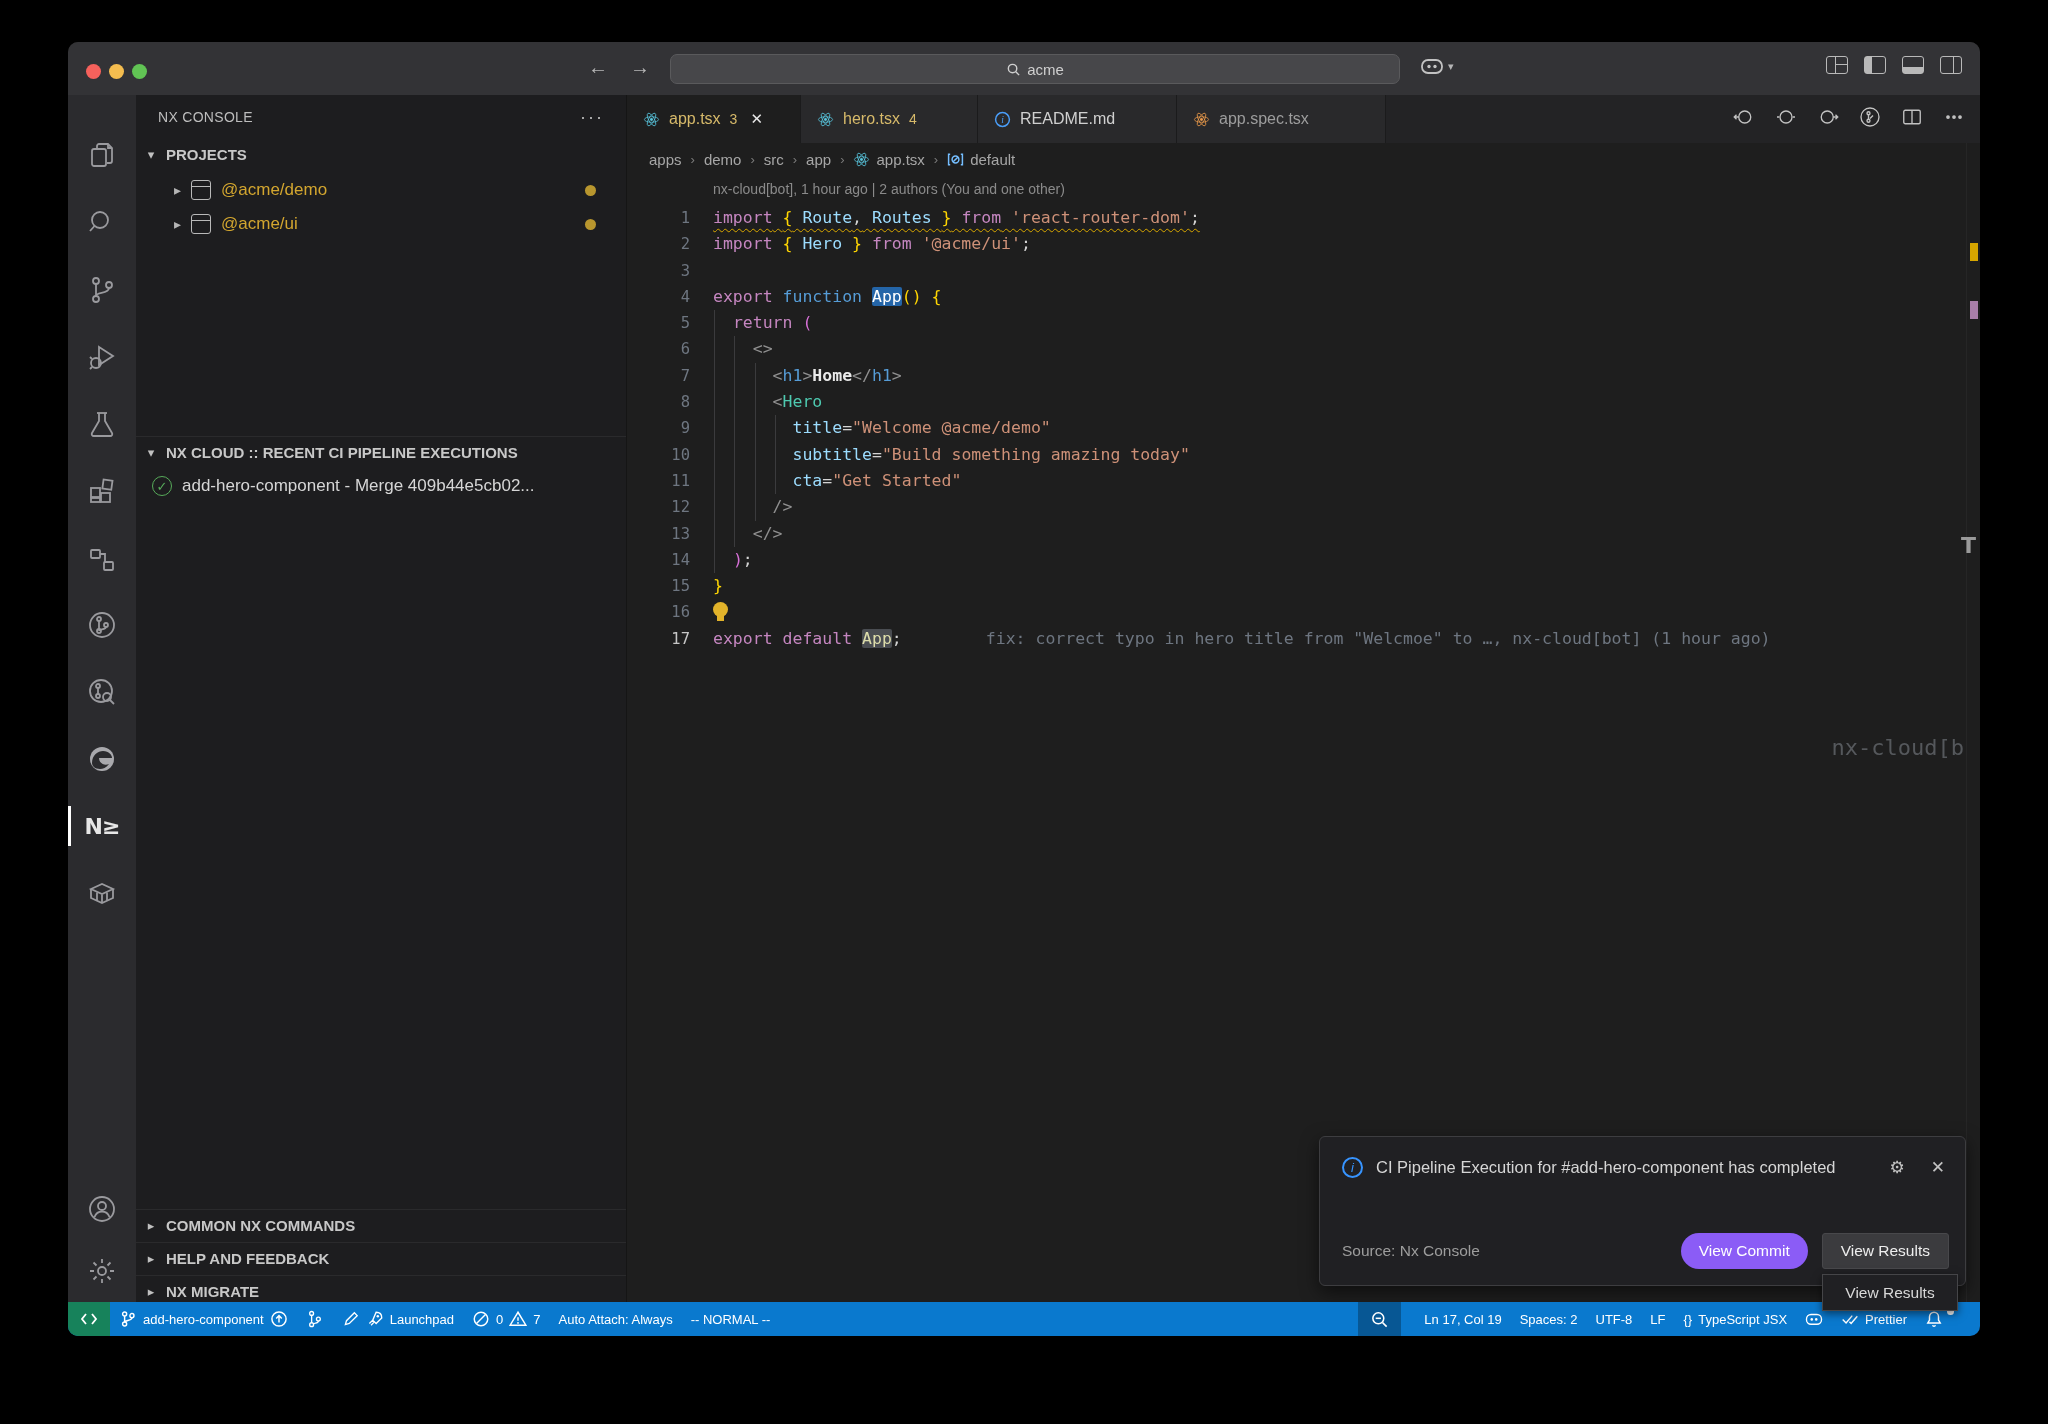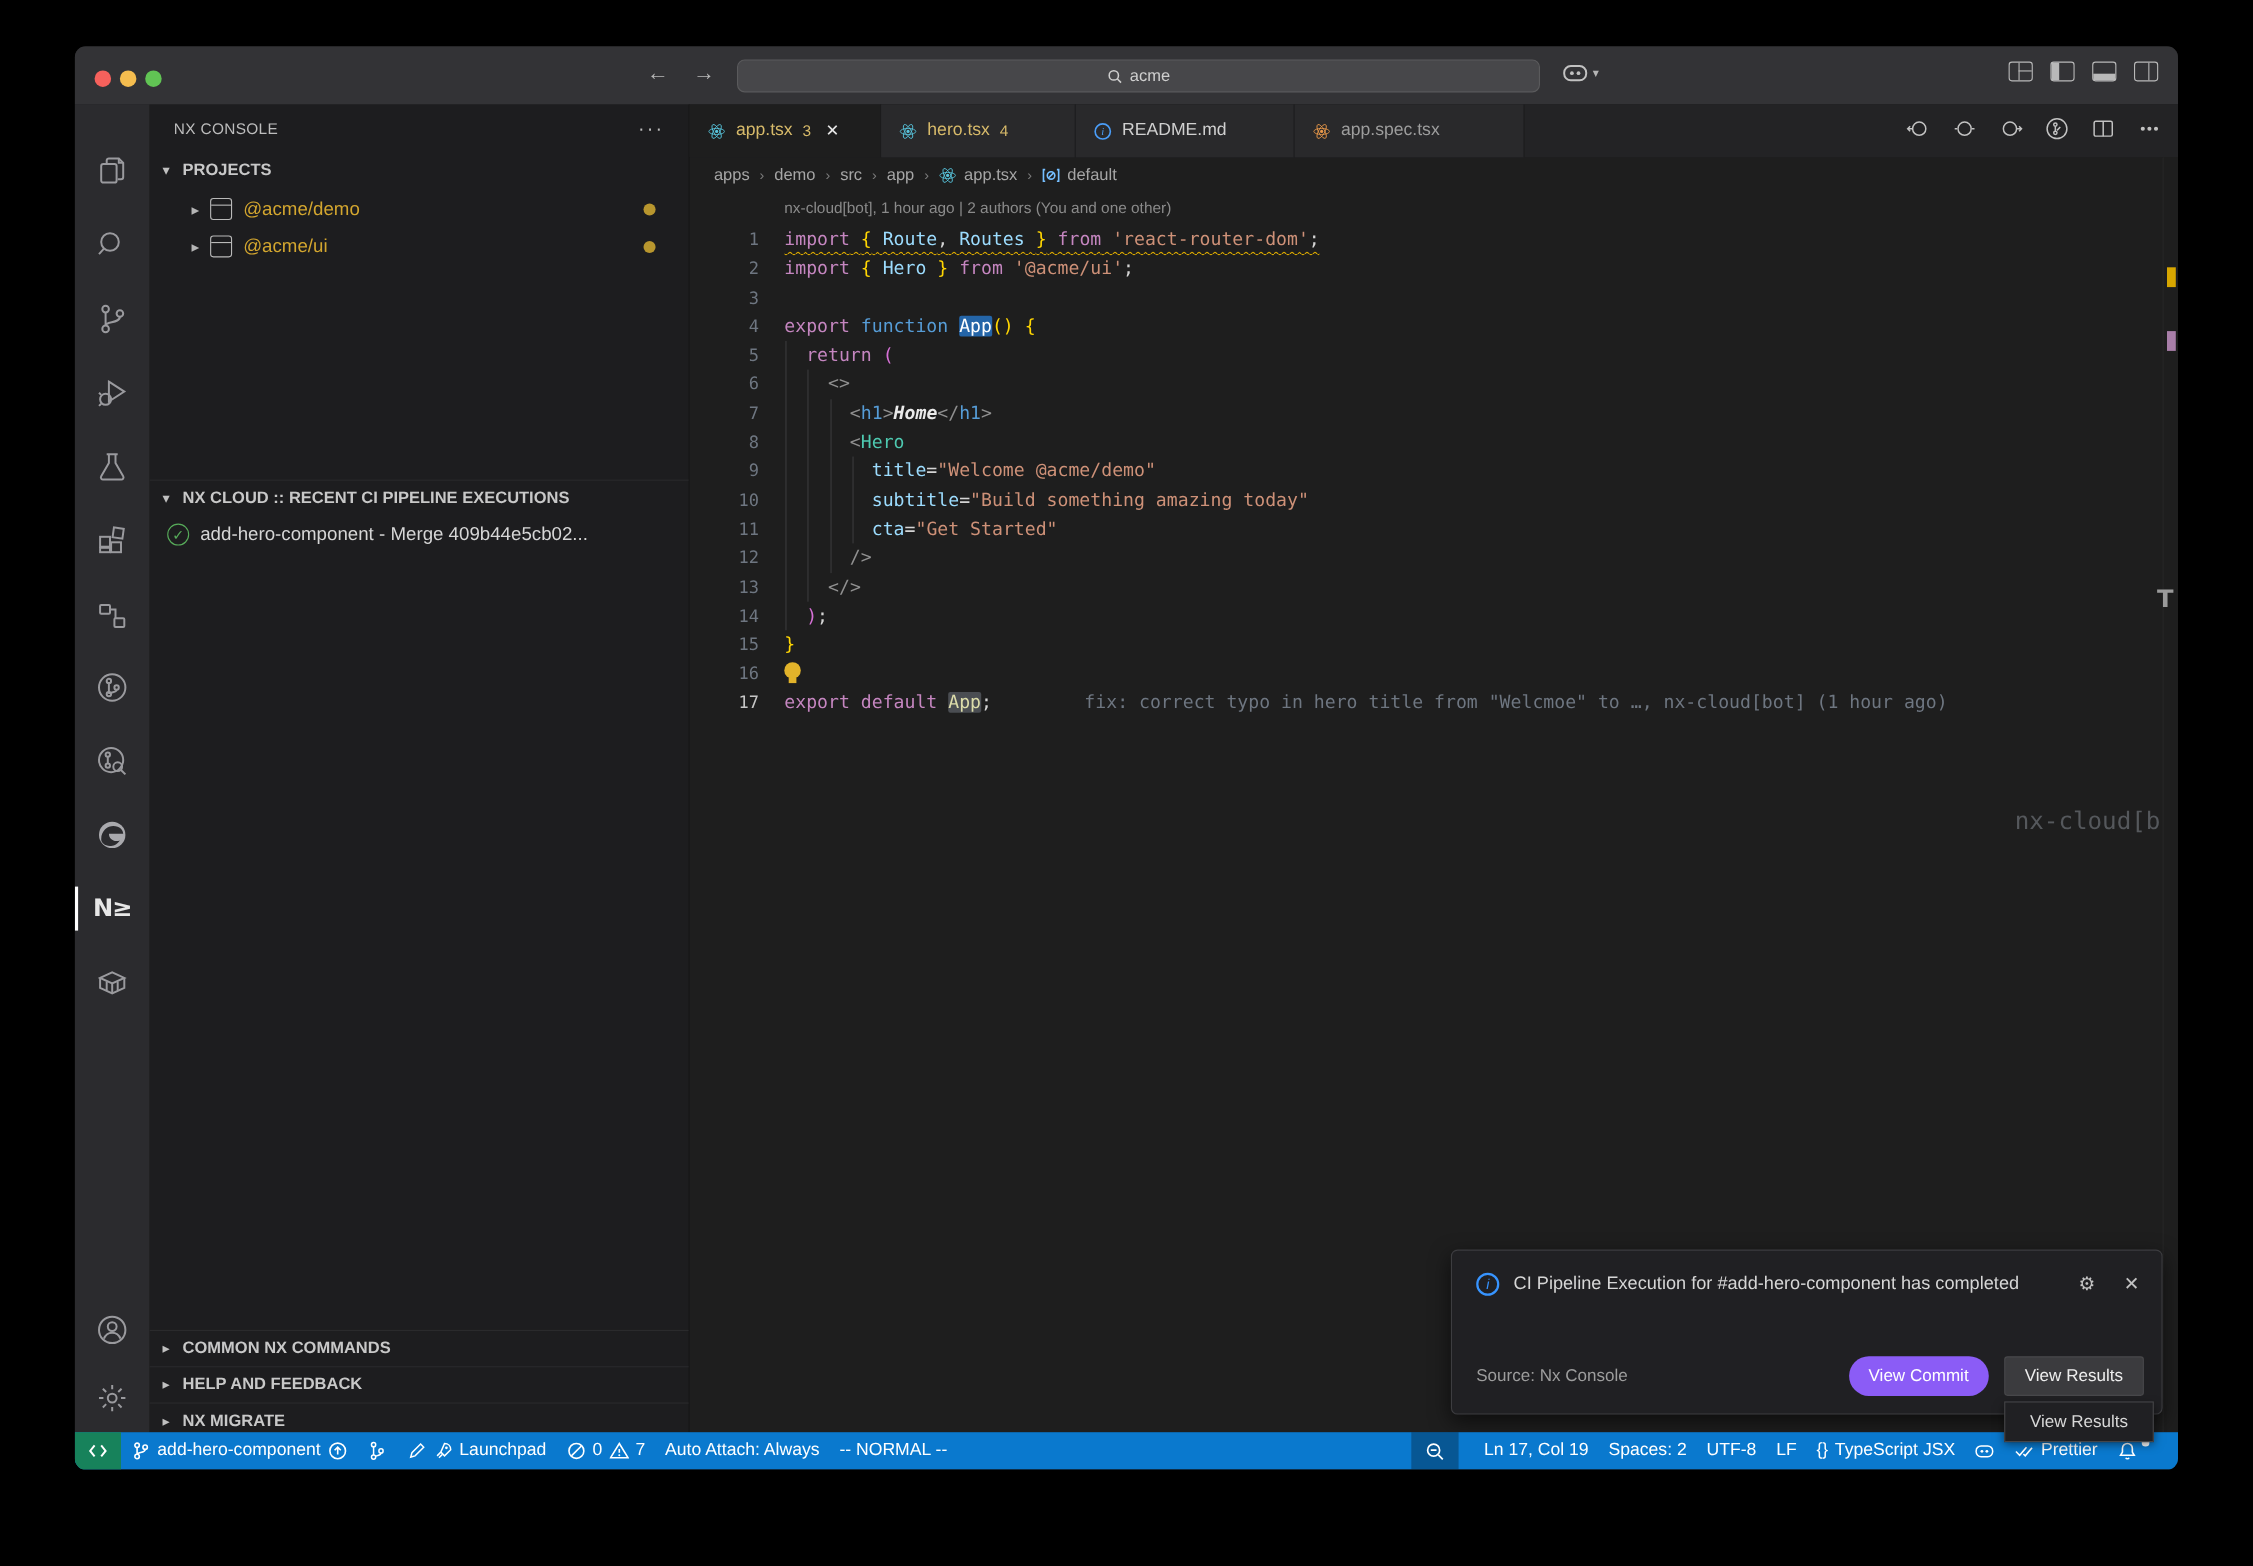--- a/index.html
+++ b/index.html
@@ -65,21 +65,21 @@
   #breadcrumbs .bc{display:flex;align-items:center;gap:6px;text-align:center;}
   
   #codelens{position:absolute;left:86px;top:86px;font-size:14px;color:#8a8a8a;}
   #code{position:absolute;left:0;top:110px;right:14px;}
   .cl{position:relative;height:26.3px;display:flex;align-items:center;white-space:pre;
     font-family:"DejaVu Sans Mono",monospace;font-size:16.5px;line-height:26.3px;}
   .cl .ln{width:63px;text-align:right;color:#6e7681;flex:none;font-size:15.5px;}
   .cl .src{padding-left:23px;}
   .kw{color:#C586C0;} .kw2{color:#569CD6;} .id{color:#9CDCFE;} .str{color:#CE9178;}
   .b1{color:#FFD602;} .b2{color:#D670D6;} .tag{color:#569CD6;} .comp{color:#4EC9B0;}
-  .attr{color:#9CDCFE;} .txt{color:#eaeaea;font-weight:bold;font-style:italic;} .pun{color:#D4D4D4;} .dim{color:#909090;}
+  .attr{color:#9CDCFE;} .txt{color:#eaeaea;font-weight:bold;} .pun{color:#D4D4D4;} .dim{color:#909090;}
   .fn{color:#DCDCAA;}
   .hlb{background:#2465a8;color:#fff;border-radius:2px;}
   .hlg{background:#4a4d52;border-radius:2px;}
   .sq{text-decoration:underline wavy #d7a600 1px;text-underline-offset:5px;}
   .blame{color:#6e7681;padding-left:84px;}
   .guide{position:absolute;width:1px;background:#3b3b3d;}
   #edgeblame{position:absolute;right:16px;color:#55585c;font-family:"DejaVu Sans Mono",monospace;font-size:22px;}
   .bulb{position:absolute;left:86px;top:3px;width:15px;height:15px;background:#e2b32a;border-radius:50%;}
   .bulb:after{content:"";position:absolute;left:4px;top:14px;width:7px;height:5px;background:#e2b32a;}
   
@@ -96,21 +96,21 @@
   #notif .row2{position:absolute;left:22px;right:16px;bottom:16px;display:flex;align-items:center;}
   #notif .src{color:#9d9d9d;font-size:15.5px;}
   .btn{height:36px;padding:0 18px;display:flex;align-items:center;font-size:15.5px;border-radius:3px;}
   .btn.primary{background:#8b5cf6;color:#fff;margin-left:auto;border-radius:18px;}
   .btn.secondary{background:#3b3b3e;color:#eee;margin-left:14px;border:1px solid #48484b;}
   #tooltip{position:absolute;left:1754px;top:1232px;width:136px;height:37px;background:#202023;
     border:1px solid #454548;display:flex;align-items:center;justify-content:center;color:#d8d8d8;
     font-size:15.5px;z-index:5;box-shadow:0 3px 8px rgba(0,0,0,.5);}
   
   #statusbar{position:absolute;left:0;bottom:0;width:100%;height:34px;background:#0a79ce;color:#fff;
-    display:flex;align-items:center;font-size:16px;z-index:4;}
+    display:flex;align-items:center;font-size:13px;z-index:4;}
   #sb-remote{width:42px;height:34px;background:#17825b;display:flex;align-items:center;justify-content:center;flex:none;}
   .sbitem{display:flex;align-items:center;gap:6px;padding:0 9px;white-space:nowrap;}
   .sbitem svg{width:18px;height:18px;}
   #sb-left{display:flex;align-items:center;}
   #sb-right{margin-left:auto;display:flex;align-items:center;padding-right:28px;}
   .magbox{background:rgba(0,0,0,.28);height:34px;display:flex;align-items:center;padding:0 12px;margin-right:14px;}
   .belldot{position:relative;}
   .belldot:after{content:"";position:absolute;right:-2px;top:-2px;width:7px;height:7px;border-radius:50%;background:#fff;}
 </style>
 </head>

